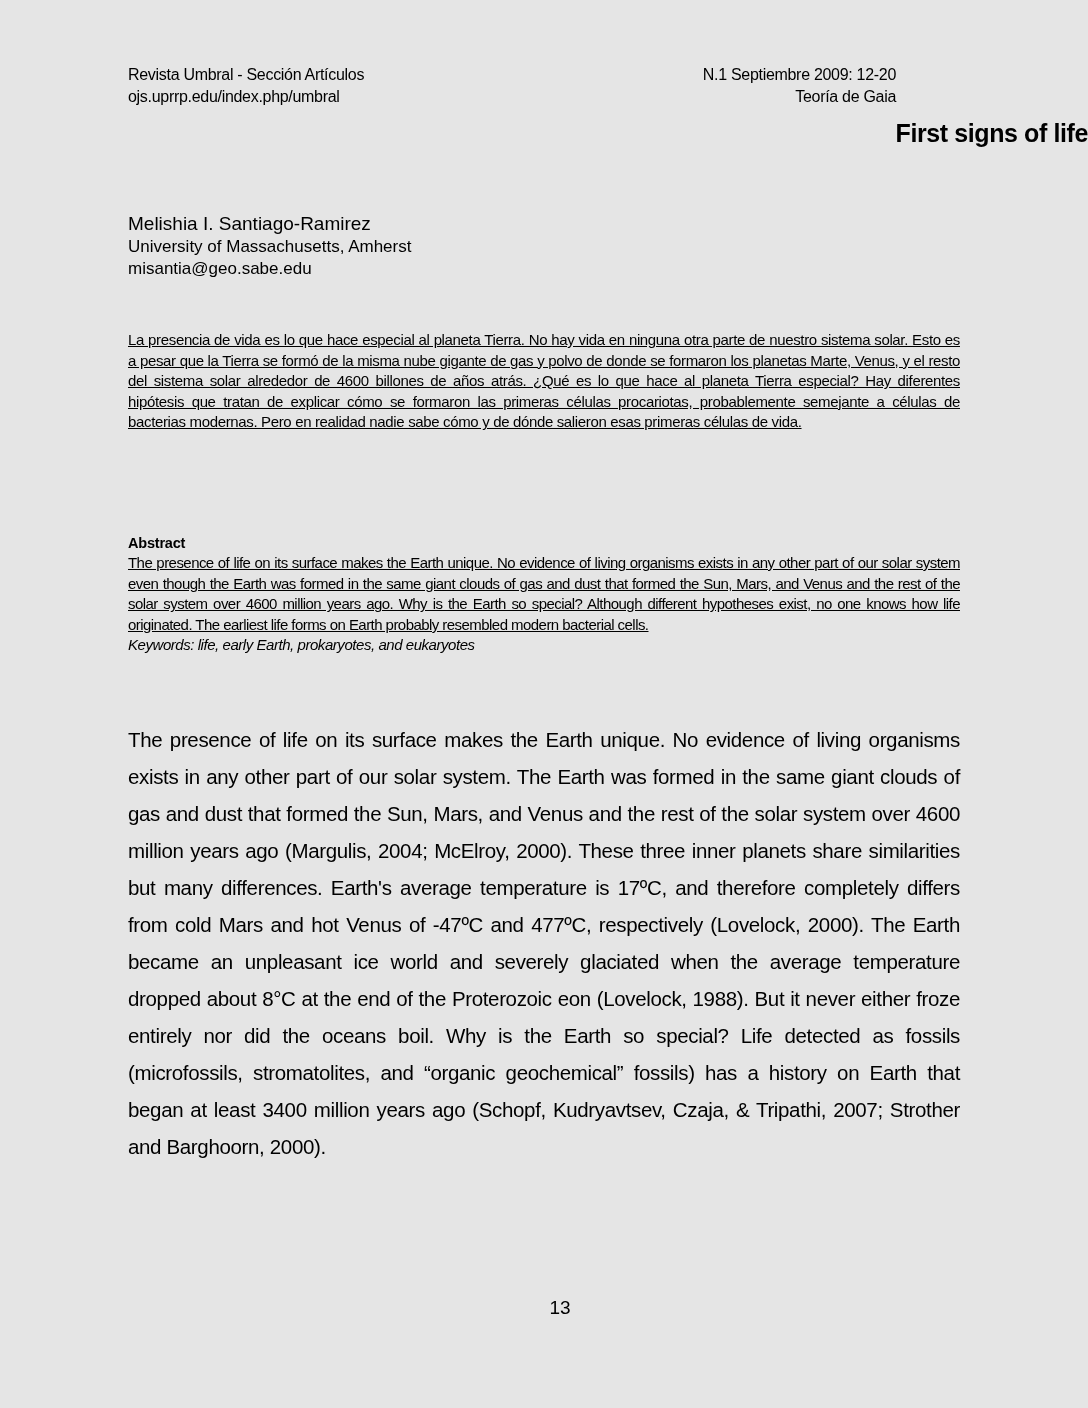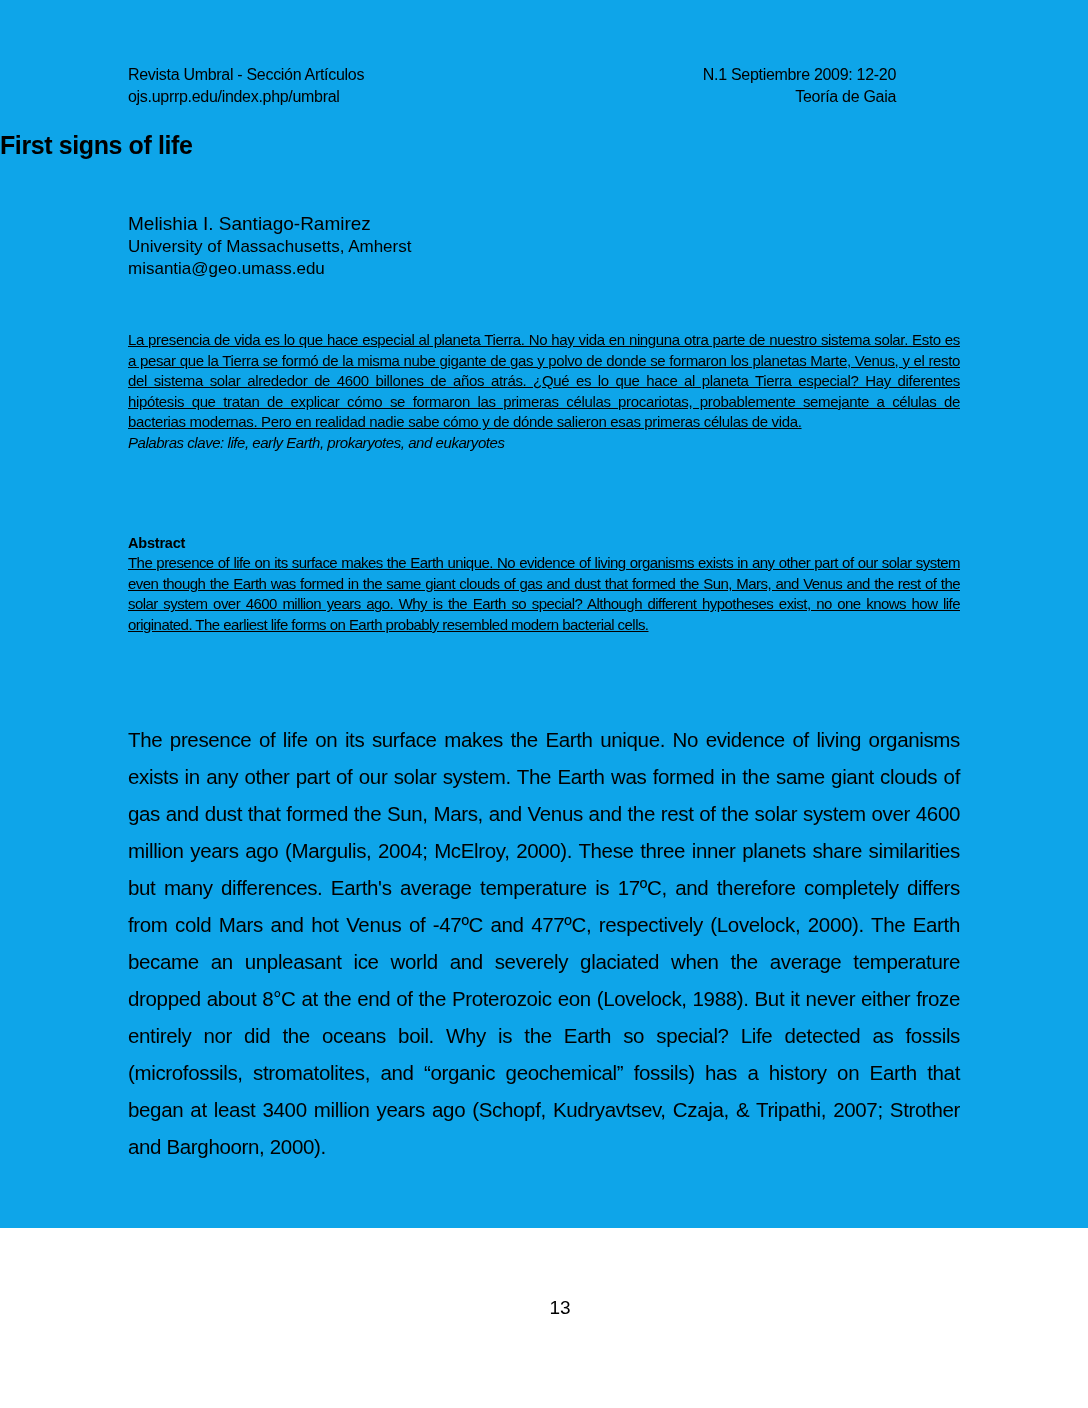--- a/index.html
+++ b/index.html
@@ -12,22 +12,22 @@
       height: 1408px;
       position: relative;
       color: #000000;
       font-family: "Liberation Sans", sans-serif;
       overflow: hidden;
     }
     .page {
       position: absolute;
       left: 0; top: 0;
       width: 1088px;
-      height: 1228px;
-      background: #0ea5e9;
+      height: 1408px;
+      background: #e5e5e5;
     }
     .running-header {
       position: absolute;
       left: 128px;
       top: 64px;
       width: 768px;
       font-size: 16px;
       line-height: 22px;
       letter-spacing: -0.3px;
     }
@@ -40,22 +40,22 @@
       right: 0; top: 0;
       text-align: right;
     }
     .running-header div div {
       white-space: nowrap;
     }
     .title {
       position: absolute;
       left: 0;
       width: 1088px;
-      top: 129px;
-      text-align: left;
+      top: 117px;
+      text-align: right;
       font-size: 25px;
       font-weight: bold;
       letter-spacing: -0.4px;
       line-height: 32px;
     }
     .author-block {
       position: absolute;
       left: 128px;
       top: 211px;
     }
@@ -132,30 +132,30 @@
       <div>N.1 Septiembre 2009: 12-20</div>
       <div>Teoría de Gaia</div>
     </div>
   </div>
 
   <div class="title">First signs of life</div>
 
   <div class="author-block">
     <div class="author-name">Melishia I. Santiago-Ramirez</div>
     <div class="author-affil">University of Massachusetts, Amherst</div>
-    <div class="author-email">misantia@geo.umass.edu</div>
+    <div class="author-email">misantia@geo.sabe.edu</div>
   </div>
 
   <div class="section resumen">
     <p class="section-text">La presencia de vida es lo que hace especial al planeta Tierra.  No hay vida en ninguna otra parte de nuestro sistema solar.  Esto es a pesar que la Tierra se formó de la misma nube gigante de gas y polvo de donde se formaron los planetas Marte, Venus, y el resto del sistema solar alrededor de 4600 billones de años atrás.  ¿Qué es lo que hace al planeta Tierra especial? Hay diferentes hipótesis que tratan de explicar cómo se formaron las primeras células procariotas, probablemente semejante a células de bacterias modernas.  Pero en realidad nadie sabe cómo y de dónde salieron esas primeras células de vida.</p>
-    <div class="keywords">Palabras clave: life, early Earth, prokaryotes, and eukaryotes</div>
   </div>
 
   <div class="section abstract">
     <div class="section-heading">Abstract</div>
     <p class="section-text abs">The presence of life on its surface makes the Earth unique.  No evidence of living organisms exists in any other part of our solar system even though the Earth was formed in the same giant clouds of gas and dust that formed the Sun, Mars, and Venus and the rest of the solar system over 4600 million years ago.  Why is the Earth so special?  Although different hypotheses exist, no one knows how life originated.  The earliest life forms on Earth probably resembled modern bacterial cells.</p>
+    <div class="keywords">Keywords: life, early Earth, prokaryotes, and eukaryotes</div>
   </div>
 
   <p class="body-text">The presence of life on its surface makes the Earth unique.  No evidence of living organisms exists in any other part of our solar system.  The Earth was formed in the same giant clouds of gas and dust that formed the Sun, Mars, and Venus and the rest of the solar system over 4600 million years ago (Margulis, 2004; McElroy, 2000).  These three inner planets share similarities but many differences.  Earth's average temperature is 17ºC, and therefore completely differs from cold Mars and hot Venus of -47ºC and 477ºC, respectively (Lovelock, 2000).  The Earth became an unpleasant ice world and severely glaciated when the average temperature dropped about 8°C at the end of the Proterozoic eon (Lovelock, 1988).  But it never either froze entirely nor did the oceans boil.  Why is the Earth so special?  Life detected as fossils (microfossils, stromatolites, and “organic geochemical” fossils) has a history on Earth that began at least 3400 million years ago (Schopf, Kudryavtsev, Czaja, &amp; Tripathi, 2007; Strother and Barghoorn, 2000).</p>
 
   <div class="page-number">13</div>
 
 </div>
 
 </body></html>

